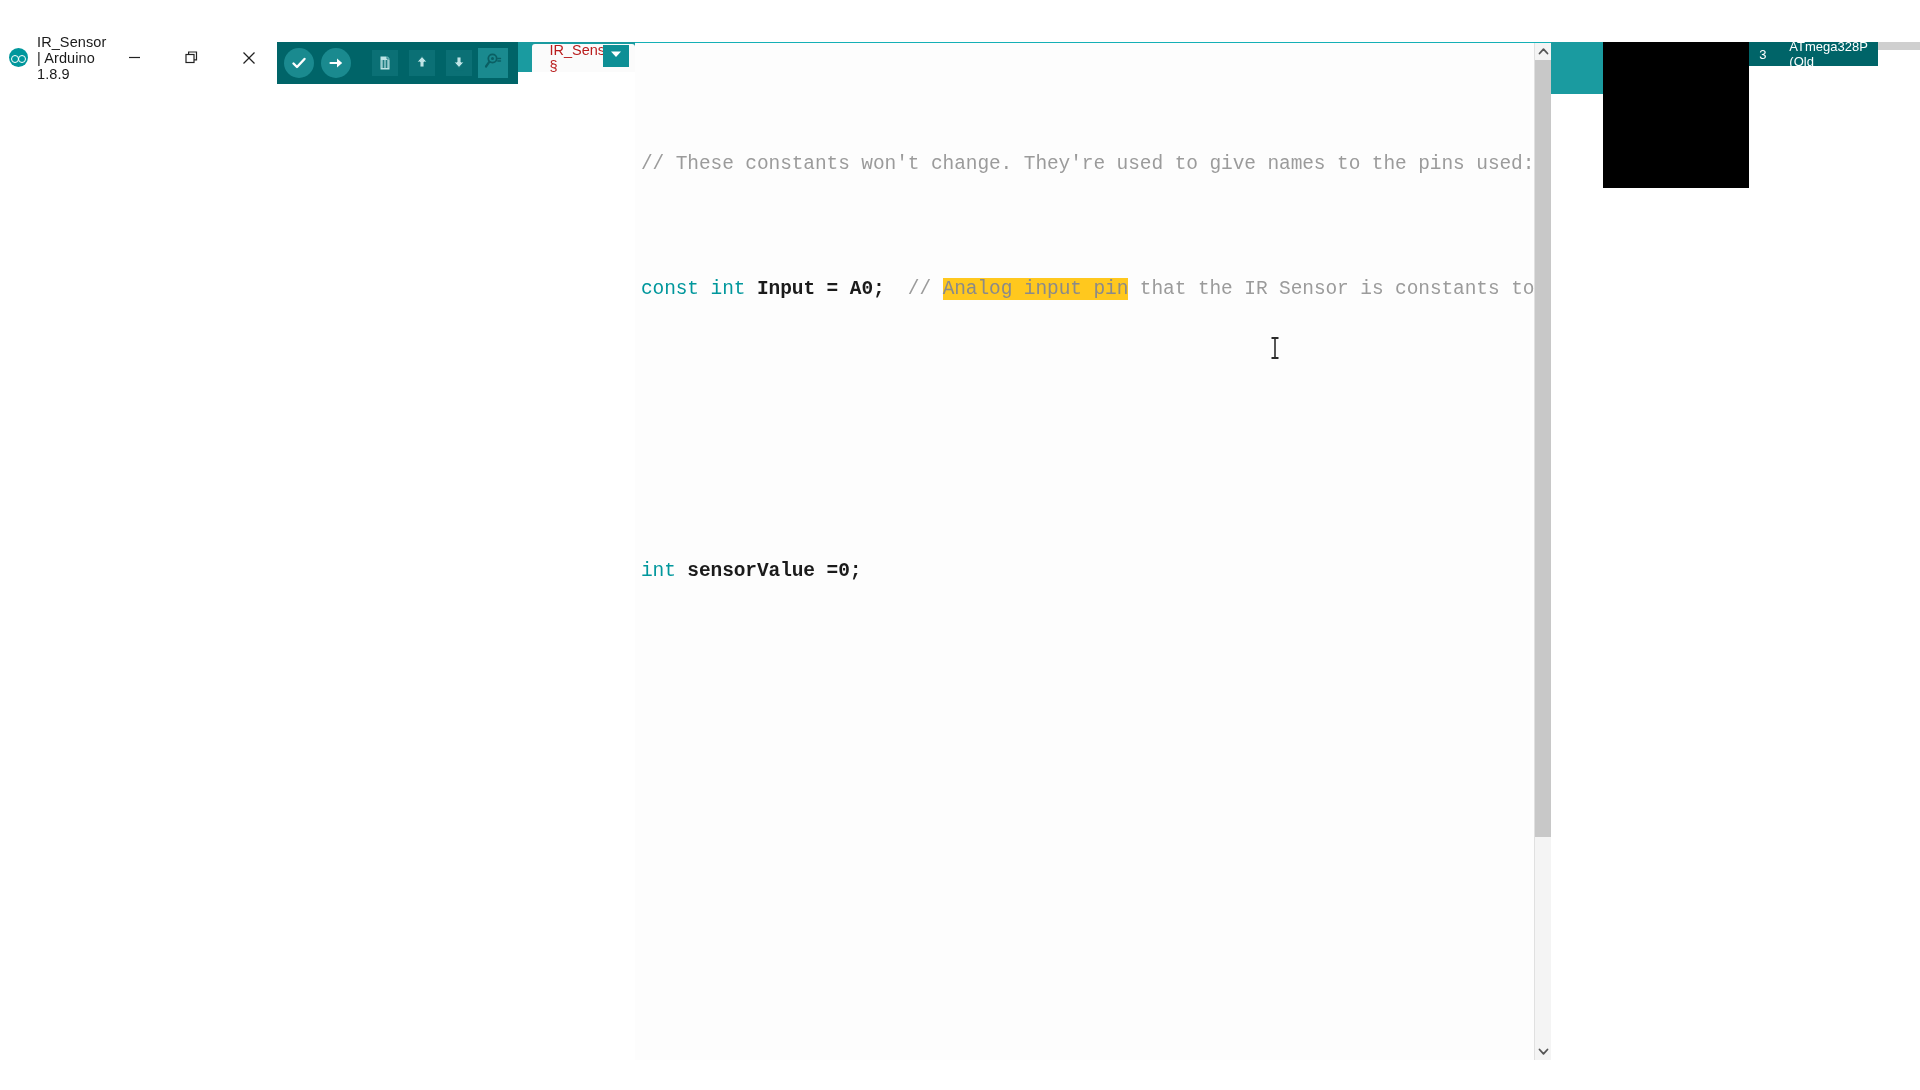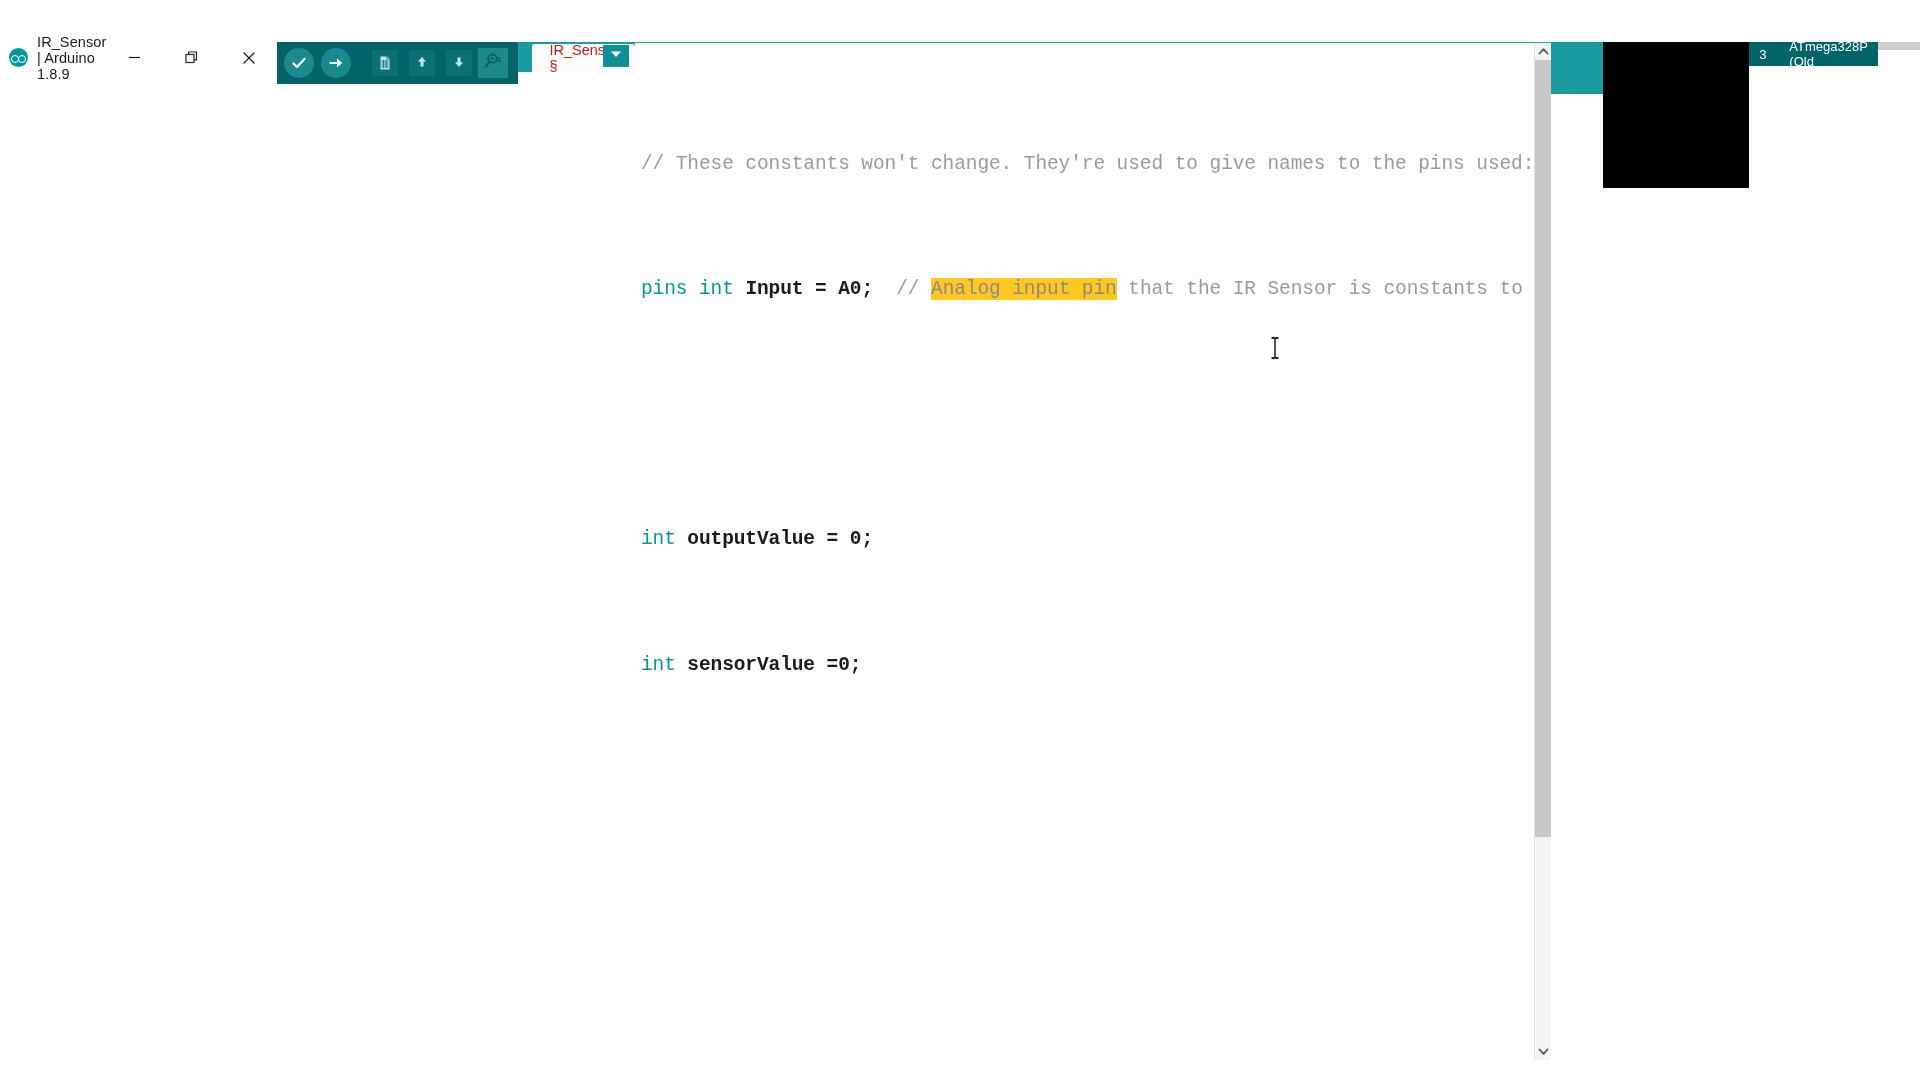--- a/index.html
+++ b/index.html
@@ -246,25 +246,24 @@
         </svg>
       </span>
     </div>
   </div>
 
   <div class="editor-wrap">
     <div class="editor">
 
       <div class="code-line"><span class="cmt">// These constants won't change. They're used to give names to the pins used:</span></div>
 
-      <div class="code-line"><span class="kw">pins</span><span class="plain"> </span><span class="kw">int</span><span class="plain"> Input = A0;</span><span class="cmt">  // </span><span class="hl">Analog input pin</span><span class="cmt"> that the IR Sensor is constants to</span></div>
+      <div class="code-line"><span class="kw">const</span><span class="plain"> </span><span class="kw">int</span><span class="plain"> Input = A0;</span><span class="cmt">  // </span><span class="hl">Analog input pin</span><span class="cmt"> that the IR Sensor is constants to</span></div>
 
       <div class="code-line"></div>
 
-      <div class="code-line"><span class="kw">int</span><span class="plain"> outputValue = 0;</span></div>
 
       <div class="code-line"><span class="kw">int</span><span class="plain"> sensorValue =0;</span></div>
 
       <div class="code-line"></div>
 
       
 
       
 
       

